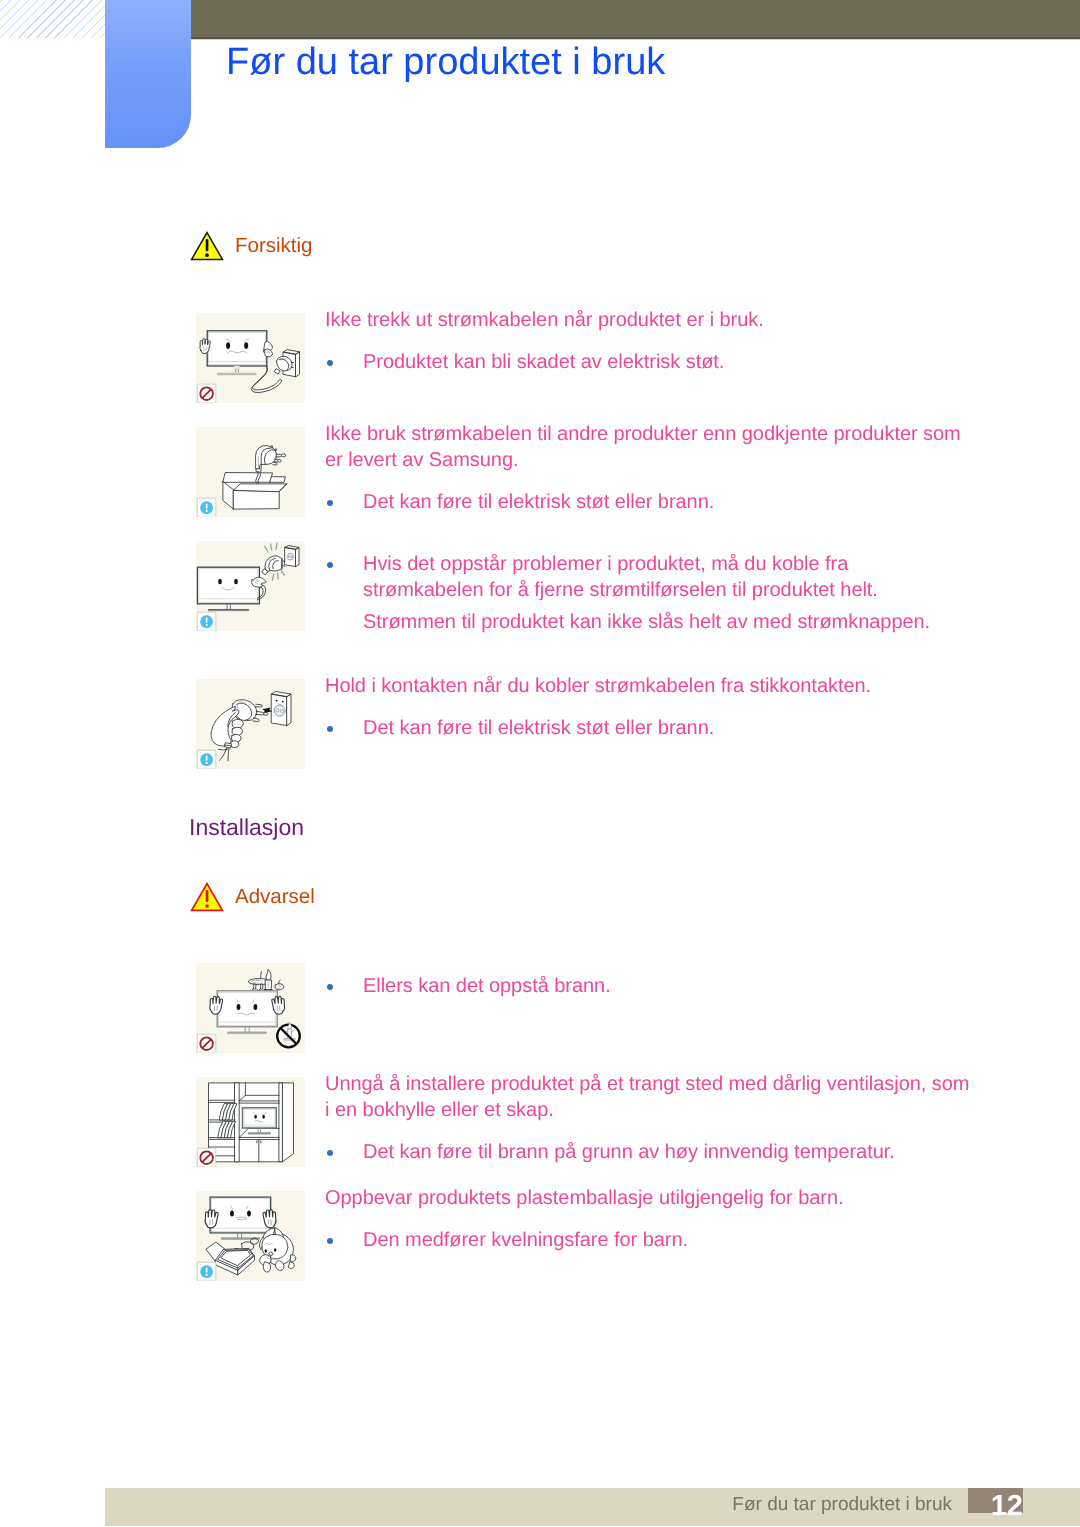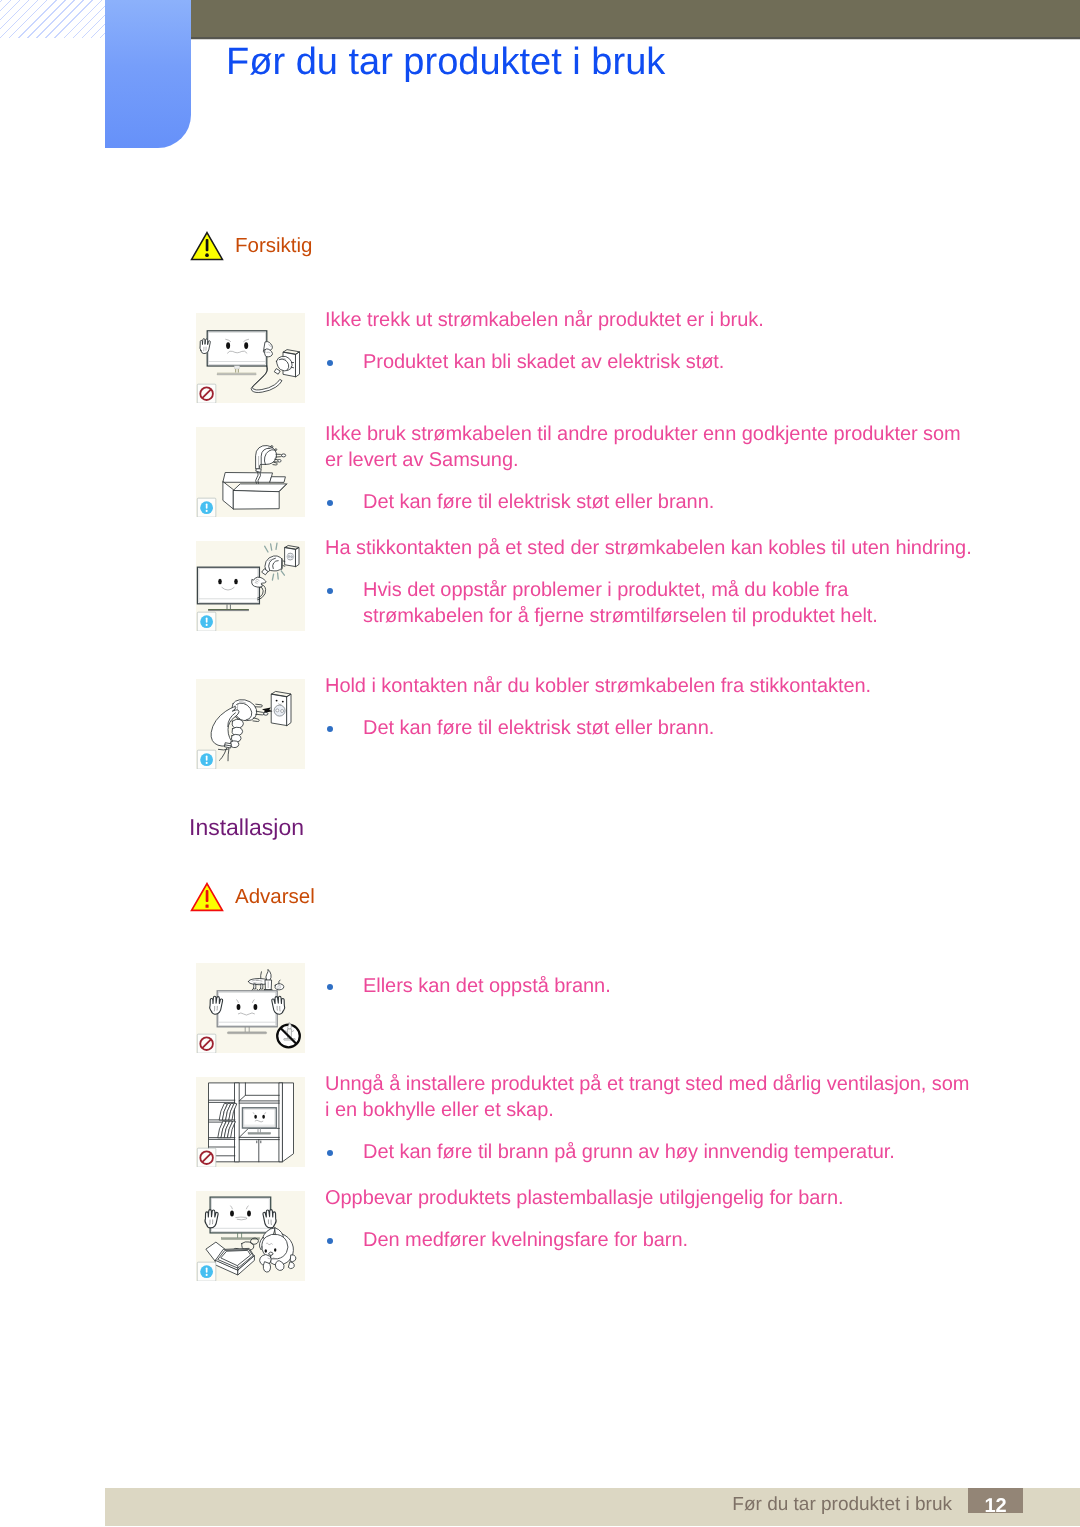--- a/index.html
+++ b/index.html
@@ -39,21 +39,21 @@
   .bul{position:relative;padding-left:38px;line-height:26px;margin-top:16px;}
   .bul:before{content:"";position:absolute;left:1.7px;top:10.7px;width:6.3px;height:6.3px;
     border-radius:50%;background:#2f6fc4;}
   .sub{padding-left:38px;line-height:26px;margin-top:6px;}
 
   
   #footbar{position:absolute;left:105px;top:1488px;width:975px;height:38px;background:#dcd7c3;}
   #foottext{position:absolute;left:0;top:1492px;width:952px;text-align:right;
     font-size:19px;color:#7e7166;line-height:26px;}
   #pagenum{position:absolute;left:968px;top:1488px;width:55px;height:25px;background:#938576;
-    color:#fff;font-size:20px;font-weight:bold;line-height:37px;text-align:center;}
+    color:#fff;font-size:29px;font-weight:bold;line-height:37px;text-align:right;}
 </style>
 </head>
 <body>
 
 <div class="page">
   <div id="hatch"></div>
   <div id="brownbar"></div>
   <div id="brownshadow"></div>
   <div id="bluetab"></div>
   <div id="pagetitle">Før du tar produktet i bruk</div>
@@ -500,22 +500,22 @@
 
   <div class="txt" style="top:307px">
     <div class="lead">Ikke trekk ut strømkabelen når produktet er i bruk.</div>
     <div class="bul">Produktet kan bli skadet av elektrisk støt.</div>
   </div>
   <div class="txt" style="top:421px">
     <div class="lead">Ikke bruk strømkabelen til andre produkter enn godkjente produkter som er levert av Samsung.</div>
     <div class="bul">Det kan føre til elektrisk støt eller brann.</div>
   </div>
   <div class="txt" style="top:535px">
-    <div class="lead">Ha stikkontakten på et sted der strømkabelen kan kobles til uten hindring.</div>
     <div class="bul">Hvis det oppstår problemer i produktet, må du koble fra strømkabelen for å fjerne strømtilførselen til produktet helt.</div>
+    <div class="sub">Strømmen til produktet kan ikke slås helt av med strømknappen.</div>
   </div>
   <div class="txt" style="top:673px">
     <div class="lead">Hold i kontakten når du kobler strømkabelen fra stikkontakten.</div>
     <div class="bul">Det kan føre til elektrisk støt eller brann.</div>
   </div>
   <div class="txt" style="top:957px">
     <div class="bul">Ellers kan det oppstå brann.</div>
   </div>
   <div class="txt" style="top:1071px">
     <div class="lead">Unngå å installere produktet på et trangt sted med dårlig ventilasjon, som i en bokhylle eller et skap.</div>

